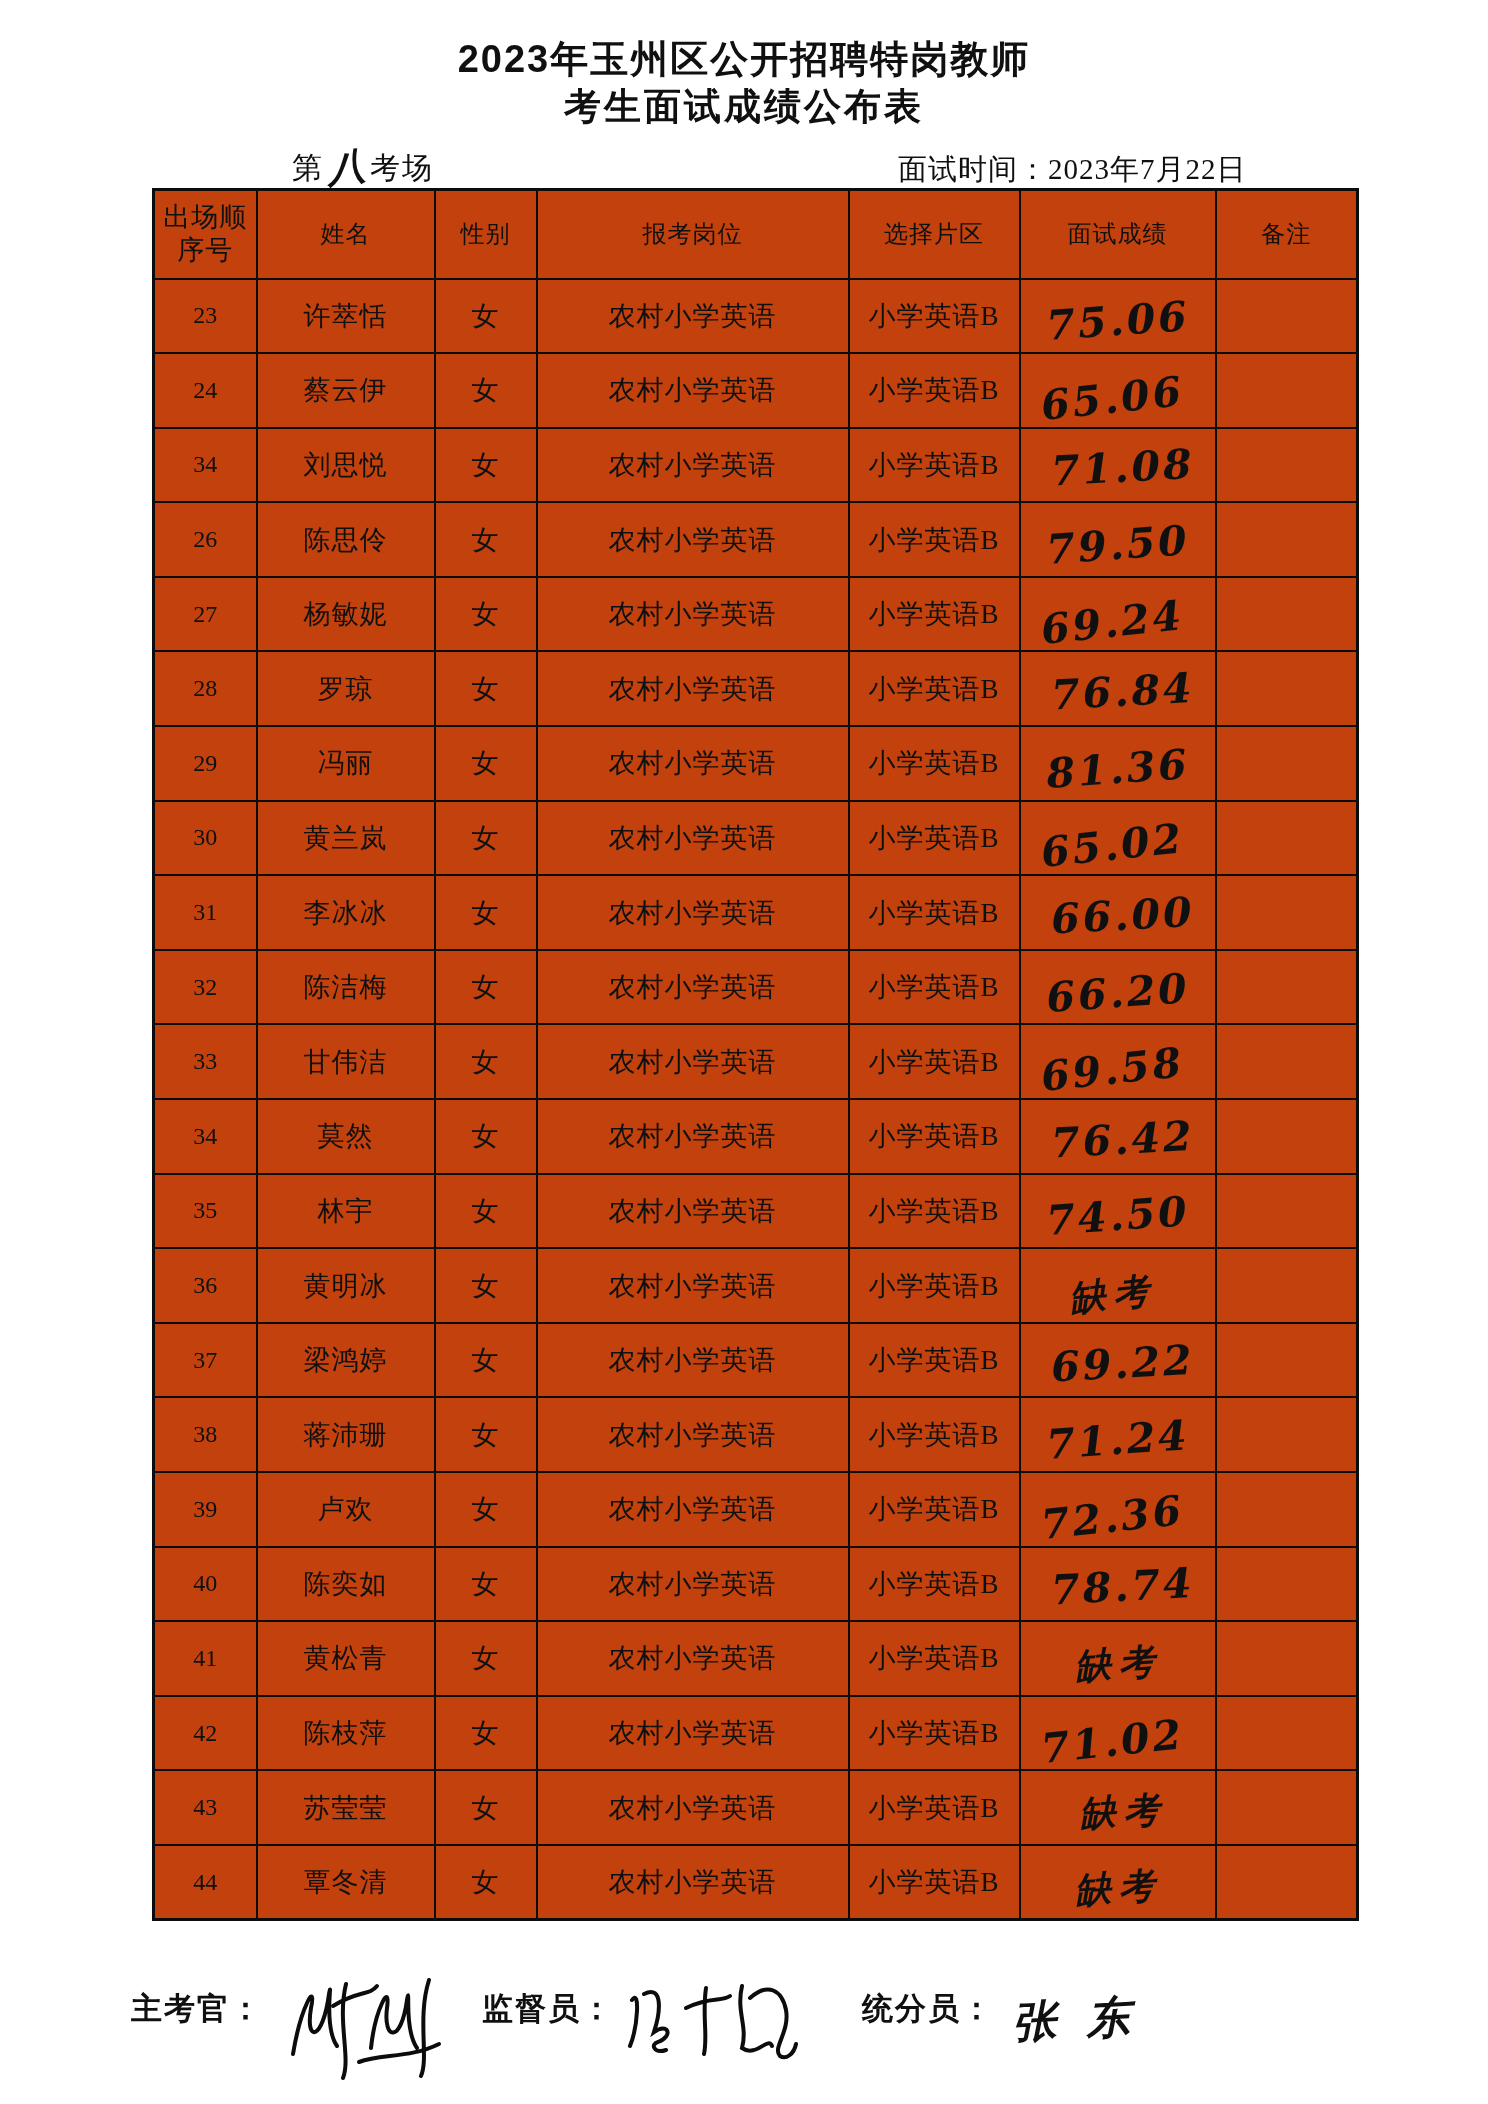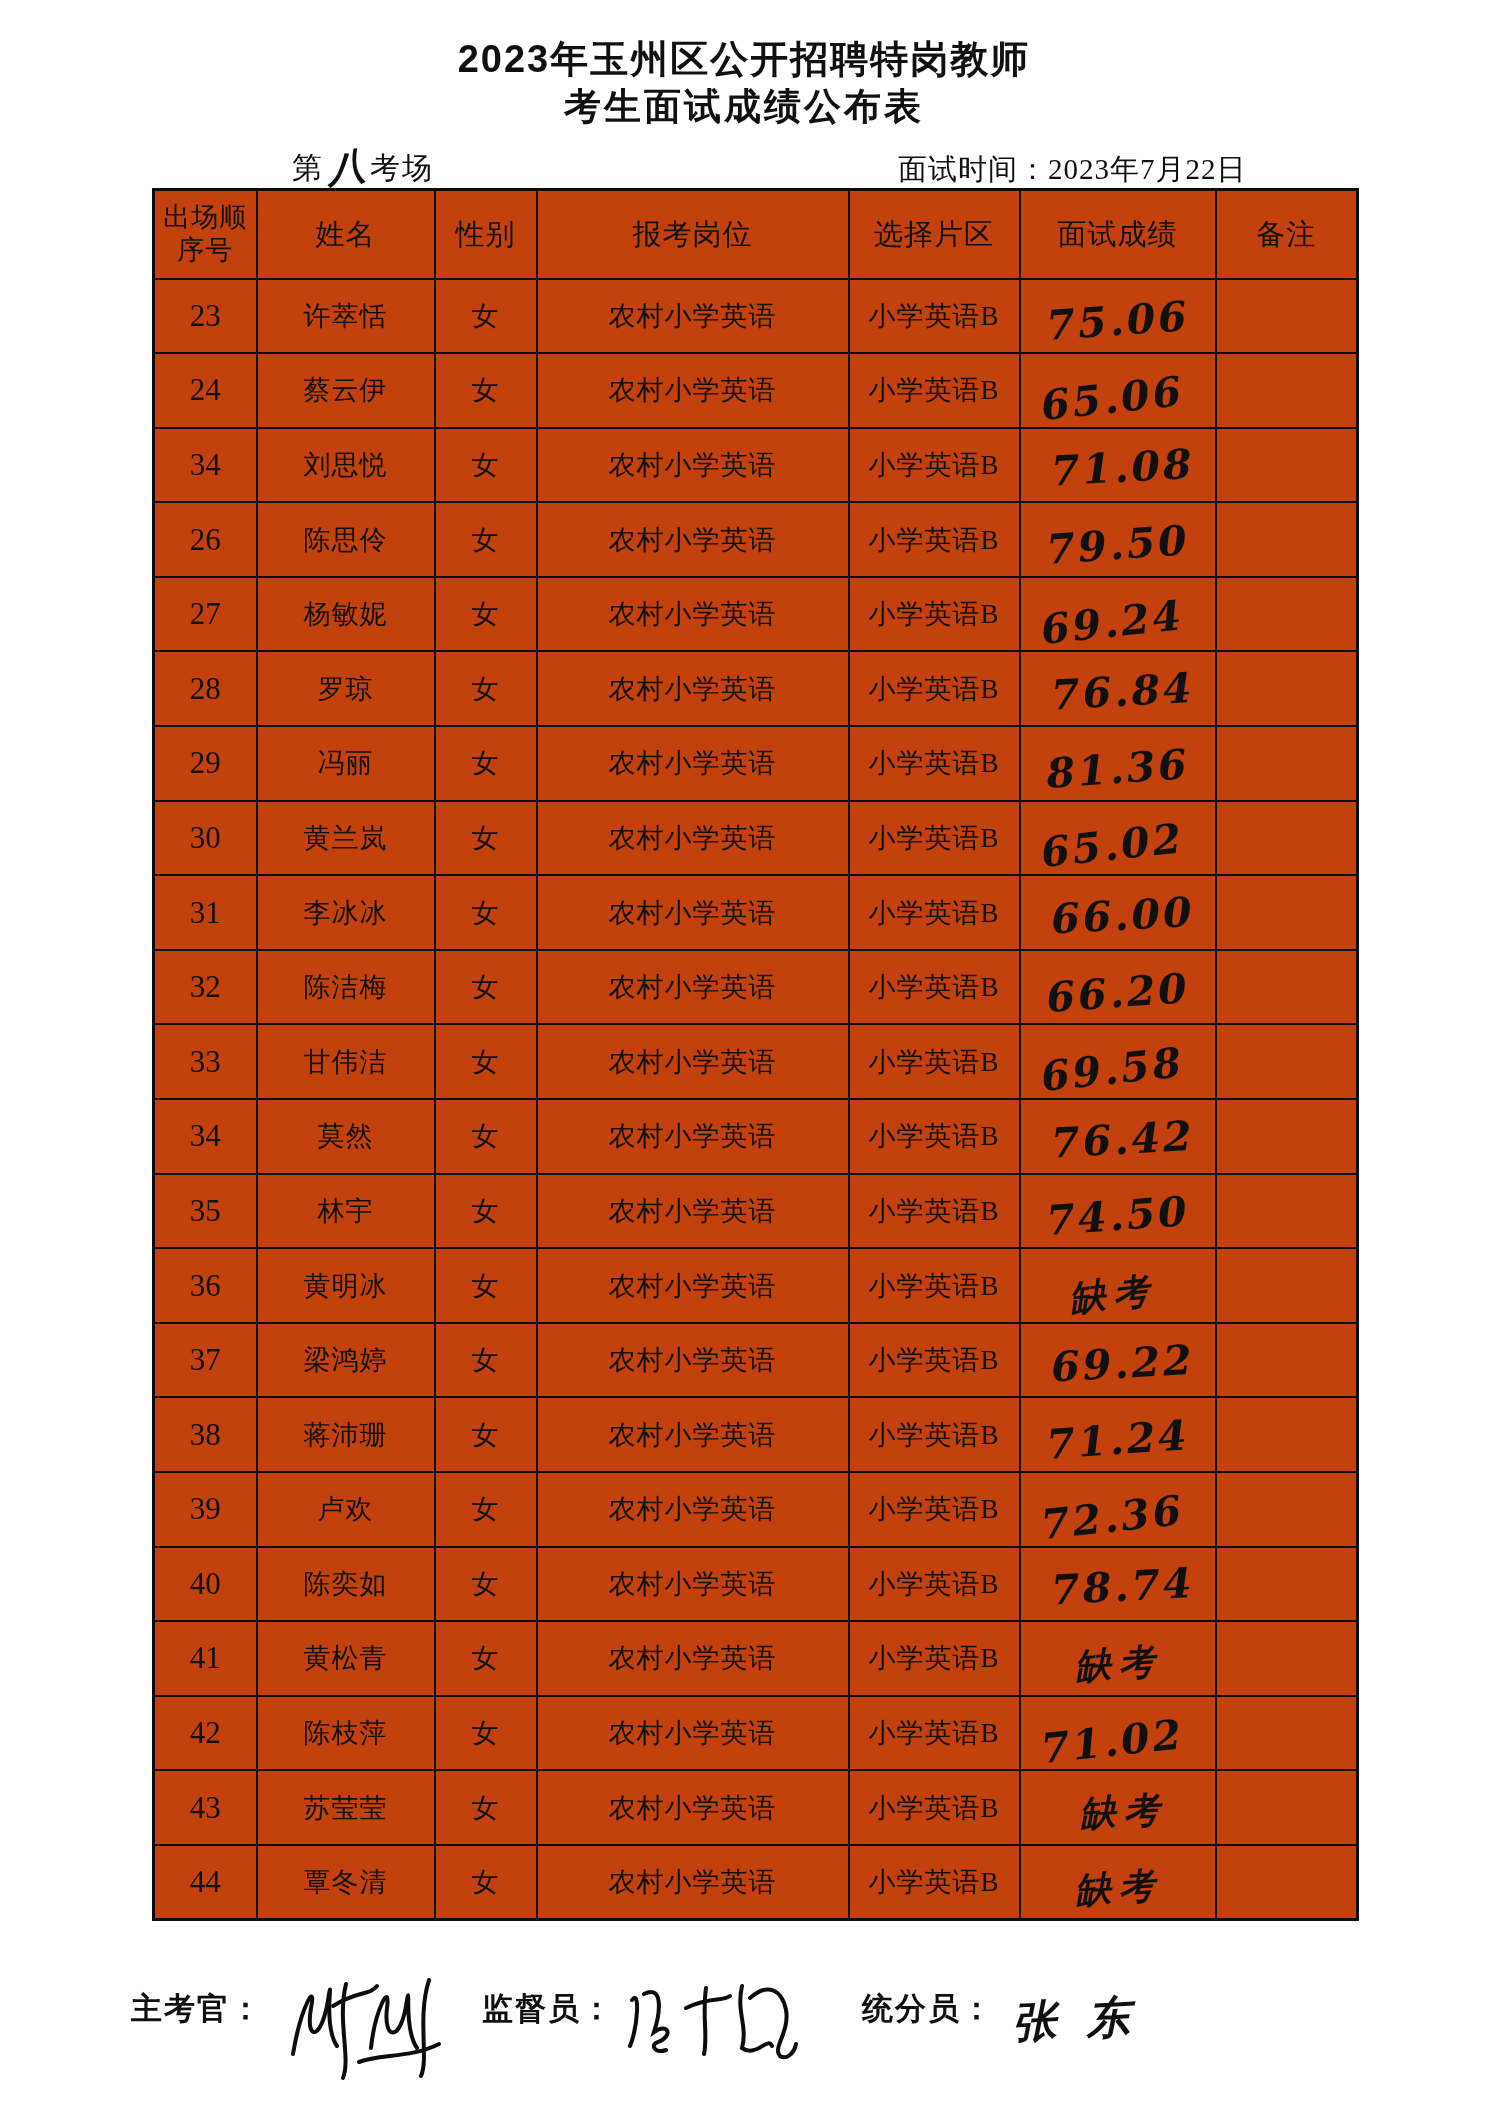--- a/index.html
+++ b/index.html
@@ -46,31 +46,31 @@
     background: #c2410c;
   }
   .score-table th, .score-table td {
     border: 2.5px solid #0c0c0c;
     text-align: center; vertical-align: middle;
     overflow: visible;
   }
   .score-table thead th {
     height: 89px;
     font-weight: 400;
-    font-size: 29px;
+    font-size: 24px;
     line-height: 1.22;
     letter-spacing: 1px;
   }
   .score-table thead th.wrap { white-space: pre-line; font-size: 27px; }
   .score-table tbody td {
     height: 74.6px;
     font-size: 27px;
     letter-spacing: 1px;
   }
-  .score-table tbody td.order-cell { font-size: 31px; letter-spacing: 0; }
+  .score-table tbody td.order-cell { font-size: 24px; letter-spacing: 0; }
   .score-cell { position: relative; }
   .hw {
     font-family: "DejaVu Serif", serif;
     font-style: italic;
     font-weight: 600;
     font-size: 41px;
     letter-spacing: 3px;
     display: inline-block;
     white-space: nowrap;
     line-height: 1;

